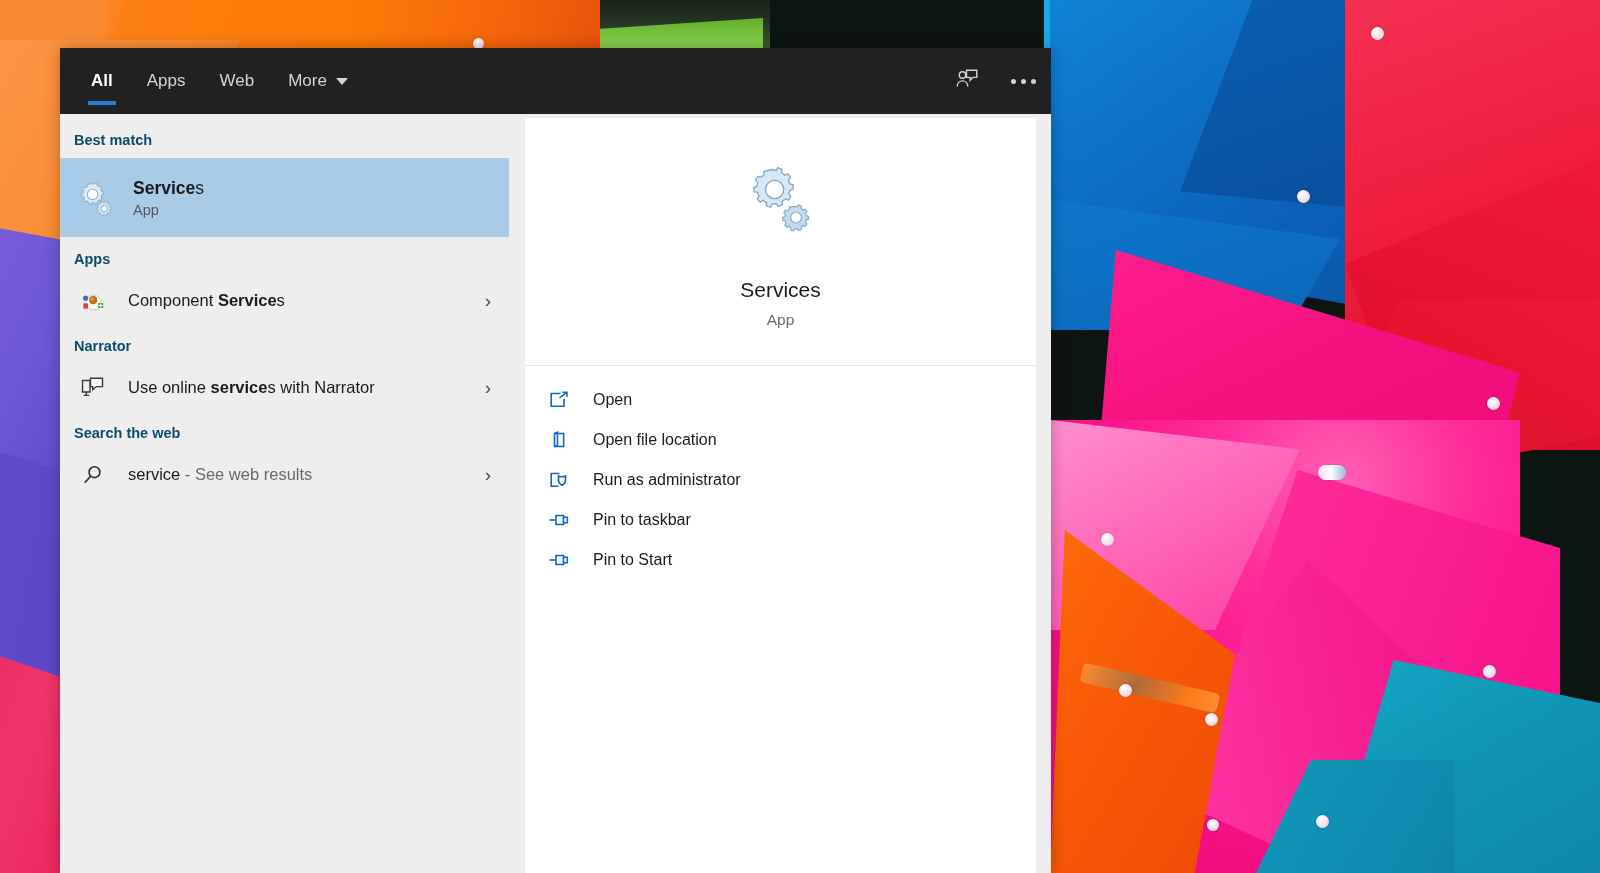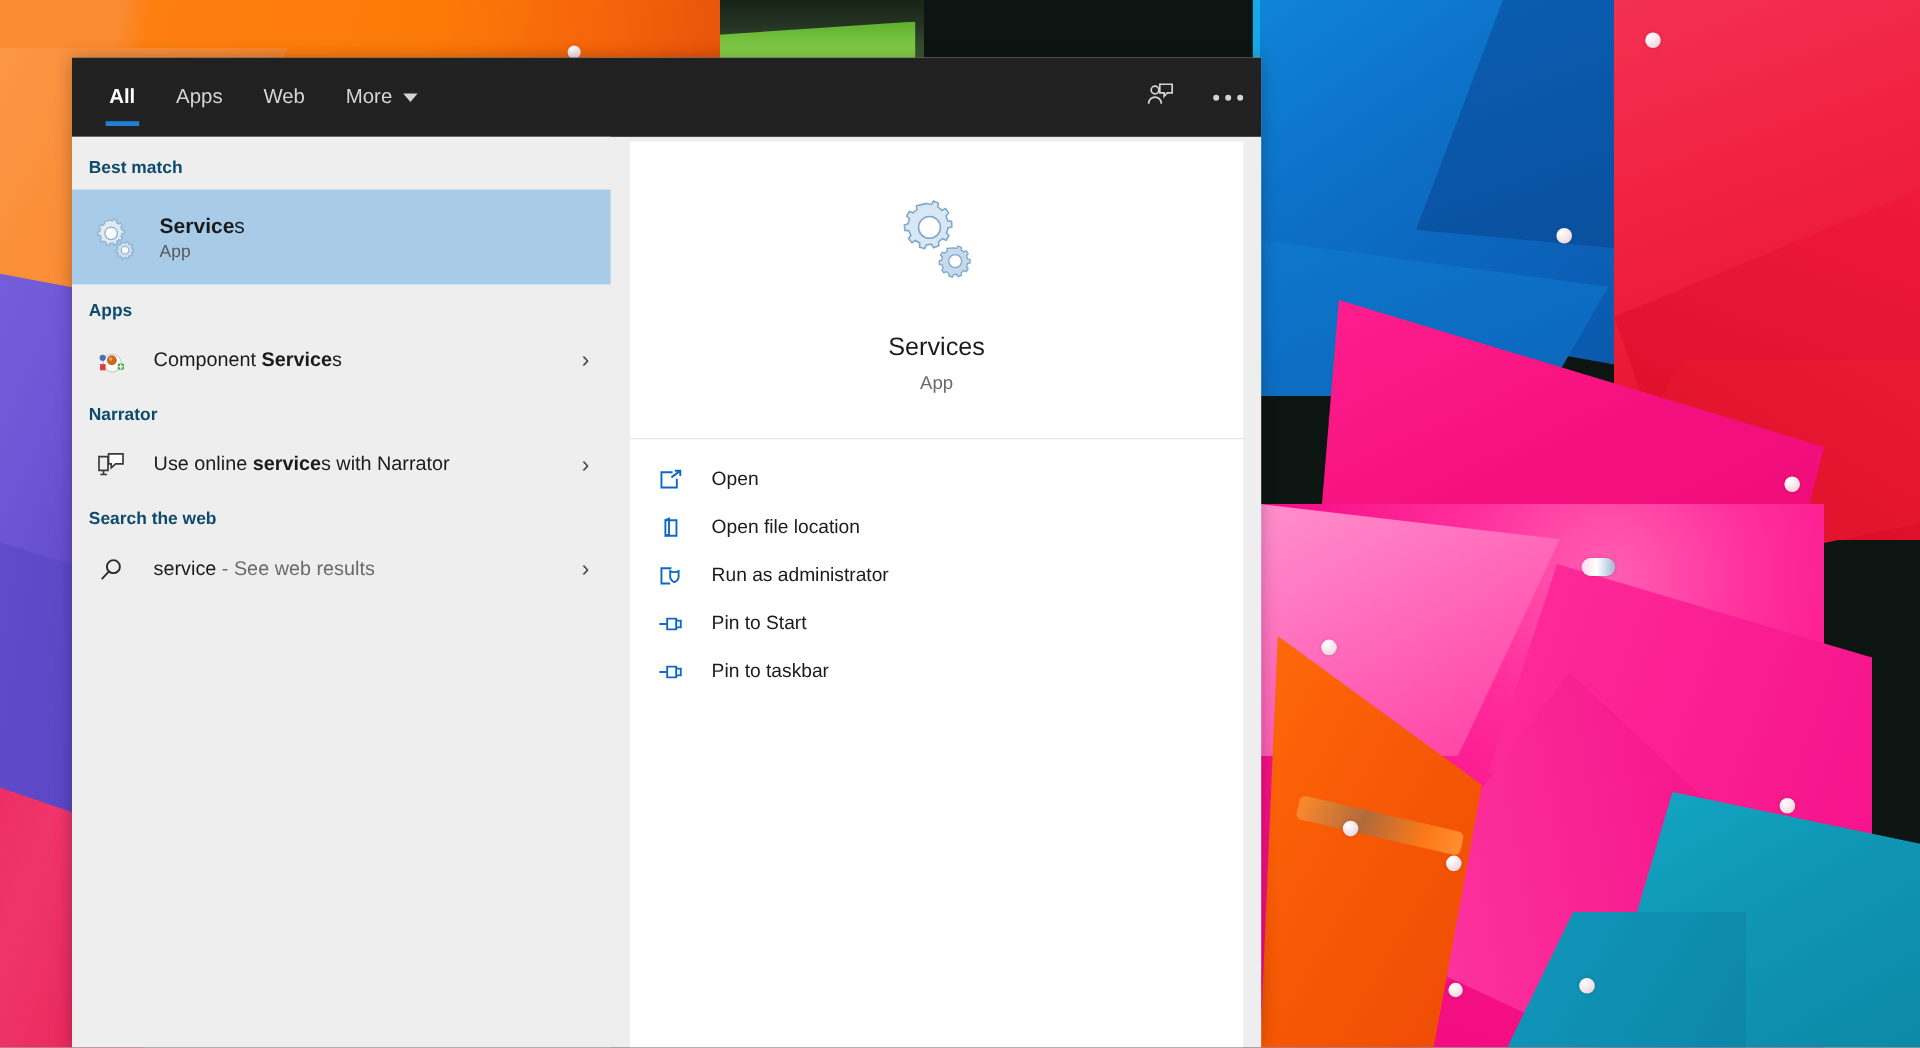--- a/index.html
+++ b/index.html
@@ -525,32 +525,32 @@
             </div>
 
             <div class="action">
               <span class="act-icon">
                 <svg width="24" height="20" viewBox="0 0 24 20" fill="none" stroke="#1068c4" stroke-width="1.6">
                   <path d="M2.5 10h6.2"></path>
                   <path d="M9 5.5h7.5v9H9z"></path>
                   <path d="M16.5 7.2h3.8v5.6h-3.8"></path>
                 </svg>
               </span>
-              <span class="act-label">Pin to Start</span>
+              <span class="act-label">Pin to taskbar</span>
             </div>
 
             <div class="action">
               <span class="act-icon">
                 <svg width="24" height="20" viewBox="0 0 24 20" fill="none" stroke="#1068c4" stroke-width="1.6">
                   <path d="M2.5 10h6.2"></path>
                   <path d="M9 5.5h7.5v9H9z"></path>
                   <path d="M16.5 7.2h3.8v5.6h-3.8"></path>
                 </svg>
               </span>
-              <span class="act-label">Pin to taskbar</span>
+              <span class="act-label">Pin to Start</span>
             </div>
 
           </div>
         </div>
       </div>
 
     </div>
   </div>
 </div>
 

